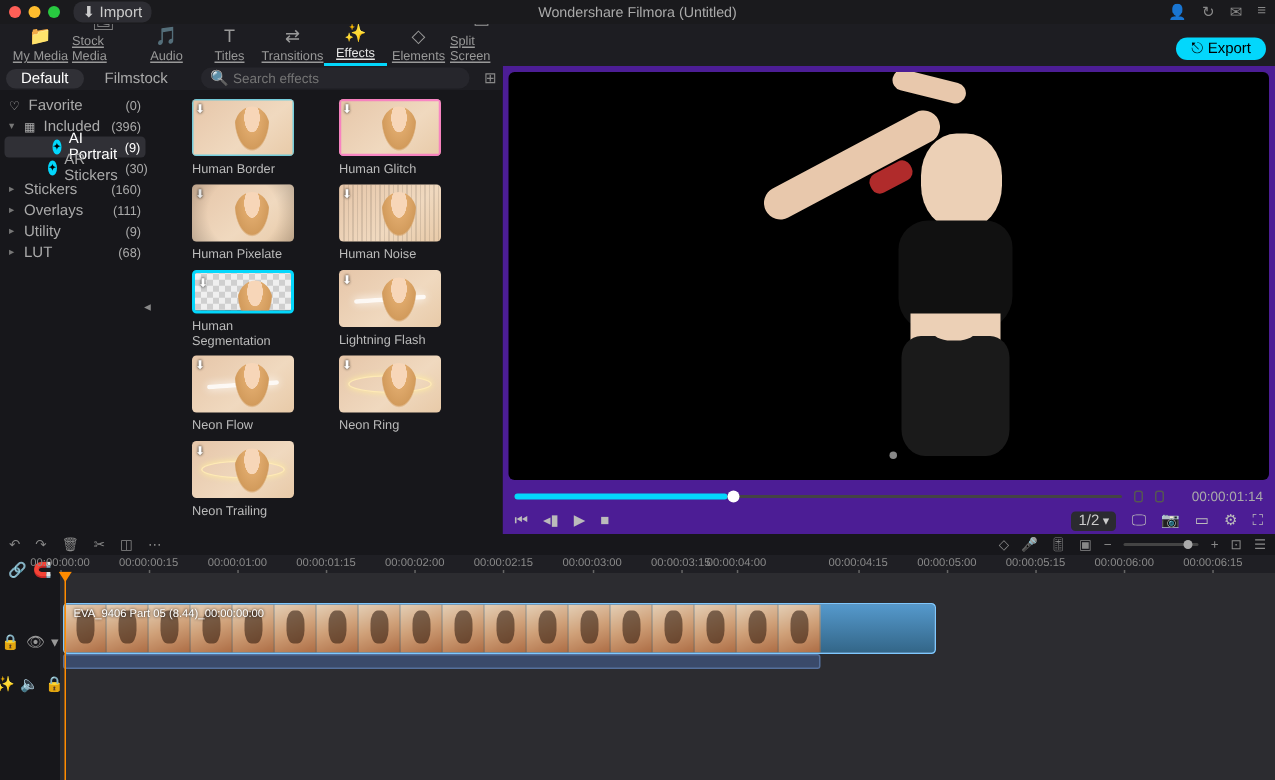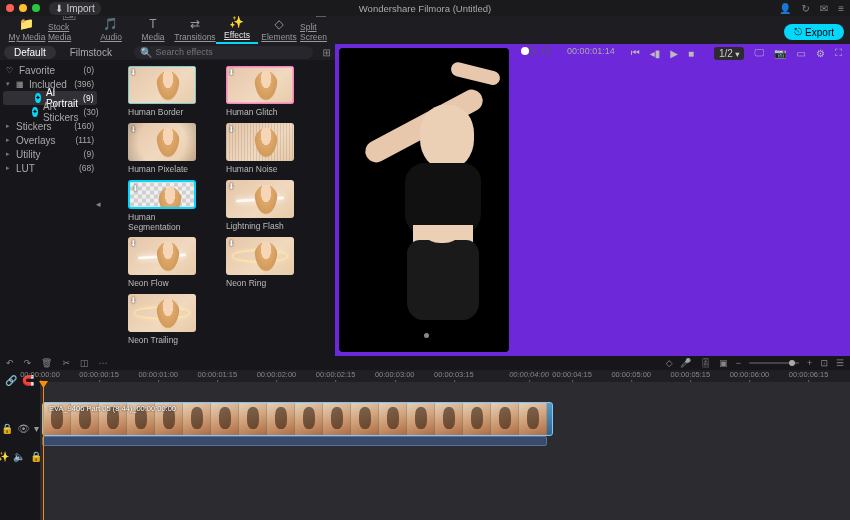--- a/index.html
+++ b/index.html
@@ -48,21 +48,21 @@
     .thumb.seg { background: repeating-conic-gradient(#cfcfcf 0% 25%, #efefef 0% 50%) 0/8px 8px; border:2px solid #03d7fc; }
     .thumb .dl { position:absolute; top:2px; left:2px; color:#fff; font-size:8px; text-shadow:0 0 2px #000; }
     .thumb .fx1 { position:absolute; inset:0; border:1px solid rgba(0,200,255,.5); }
     .thumb .fx2 { position:absolute; inset:0; box-shadow:inset 0 0 0 1.5px rgba(255,80,200,.6); }
     .thumb .fx3 { position:absolute; inset:0; background:repeating-linear-gradient(90deg,rgba(0,0,0,.1) 0 1px,transparent 1px 3px); }
     .thumb .fx4 { position:absolute; inset:0; background:radial-gradient(circle,transparent 60%,rgba(0,0,0,.2) 100%); }
     .thumb .flash { position:absolute; left:10px; top:18px; width:48px; height:3px; background:rgba(255,255,255,.85); box-shadow:0 0 6px #fff; transform:rotate(-4deg); border-radius:2px; }
     .thumb .ring { position:absolute; left:6px; top:13px; width:56px; height:12px; border:1.5px solid rgba(255,235,180,.95); border-radius:50%; box-shadow:0 0 4px #ffeda0; }
     .card-label { color: #bbb; font-size: 8.5px; margin-top: 3px; }
 
-    .preview { flex: 1; background: #6d28d9; display: flex; flex-direction: row; }
+    .preview { flex: 1; background: #4c1d95; display: flex; flex-direction: column; }
     .preview-area { flex: 1; position: relative; background: #000; margin: 4px; border-radius: 4px; overflow: hidden; }
     .preview-content { position: absolute; inset: 0; display:flex; align-items:center; justify-content:center; }
     .dancer { width: 220px; height: 250px; position: relative; }
     .dancer .arm { position:absolute; left:20px; top:40px; width:130px; height:22px; background:#e8c8ac; border-radius:12px; transform:rotate(-28deg); }
     .dancer .arm::after { content:""; position:absolute; right:-30px; top:-18px; width:50px; height:14px; background:#e8c8ac; border-radius:8px; transform:rotate(42deg); }
     .dancer .head { position:absolute; right:35px; top:30px; width:54px; height:64px; background:#ecd0b6; border-radius:44% 44% 46% 46%; }
     .dancer .hair { position:absolute; right:20px; top:18px; width:76px; height:70px; background:linear-gradient(180deg,#5a3a22,#3a2414); border-radius:50% 48% 60% 55%; z-index:-1; }
     .dancer .hair2 { position:absolute; right:16px; top:70px; width:26px; height:70px; background:#3a2414; border-radius:40%; z-index:-1; }
     .dancer .torso { position:absolute; right:28px; top:88px; width:76px; height:74px; background:#111; border-radius:26% 24% 32% 30%; }
     .dancer .sleeve { position:absolute; left:96px; top:52px; width:30px; height:14px; background:#b02b2b; border-radius:6px; transform:rotate(-28deg); }
@@ -92,21 +92,21 @@
     .timeline { flex: 1; background: #2c2c30; display: flex; }
     .tl-left { width: 40px; background: #17171b; display:flex; flex-direction:column; }
     .tl-left-row { height: 20px; display:flex; align-items:center; justify-content:center; gap:4px; color:#999; font-size:8px; }
     .tl-left-row.track { height: 36px; }
     .tl-body { flex:1; display:flex; flex-direction:column; position:relative; }
     .ruler { height: 12px; background: #1f1f24; position: relative; color:#777; font-size:8px; }
     .ruler .tick { position:absolute; top:0; font-size:7.5px; color:#888; transform:translateX(-50%); white-space:nowrap; }
     .ruler .tick::before { content:""; position:absolute; left:50%; top:10px; width:1px; height:2px; background:#666; }
     .track-area { flex:1; position:relative; background:#2c2c30; }
     .gap-row { height: 20px; background:#2c2c30; }
-    .clip { position:absolute; left:2px; top:20px; height:34px; width:511px; background:linear-gradient(180deg,#5599cc,#336688); border-radius:3px; border:1px solid #7ec8ff; overflow:hidden; display:flex; }
+    .clip { position:absolute; left:2px; top:20px; height:34px; width:582px; background:linear-gradient(180deg,#5599cc,#336688); border-radius:3px; border:1px solid #7ec8ff; overflow:hidden; display:flex; }
     .clip .frame { flex:0 0 28px; height:100%; background:linear-gradient(160deg,#e4cfb6,#cfa078,#ad6d45); border-right:1px solid rgba(0,0,0,.2); position:relative; }
     .clip .frame::after { content:""; position:absolute; left:8px; top:4px; width:12px; height:22px; background:rgba(40,20,10,.55); border-radius:40%; }
     .clip-label { position:absolute; left:6px; top:1px; color:#fff; font-size:7.5px; text-shadow:0 0 2px #000; z-index:2; }
     .clip-audio { position:absolute; left:2px; top:54px; height:10px; width:505px; background:#3a4a6a; border-radius:2px; border:1px solid #55709c; }
     .playhead { position:absolute; left:3px; top:0; bottom:0; width:1px; background:#ff8c00; }
     .playhead::before { content:""; position:absolute; top:-1px; left:-4px; width:9px; height:7px; background:#ff8c00; clip-path:polygon(0 0,100% 0,50% 100%); }
     .eff-row { position:absolute; top:70px; left:0; right:0; height:14px; display:flex; align-items:center; gap:4px; color:#888; font-size:8px; padding-left:2px; }
   </style>
 </head>
 <body>
@@ -136,21 +136,21 @@
     <div class="tool">
       <span class="tool-icon">🖼</span>
       <span class="tool-label">Stock Media</span>
     </div>
     <div class="tool">
       <span class="tool-icon">🎵</span>
       <span class="tool-label">Audio</span>
     </div>
     <div class="tool">
       <span class="tool-icon">T</span>
-      <span class="tool-label">Media</span>
+      <span class="tool-label">Titles</span>
     </div>
     <div class="tool">
       <span class="tool-icon">⇄</span>
       <span class="tool-label">Transitions</span>
     </div>
     <div class="tool active">
       <span class="tool-icon">✨</span>
       <span class="tool-label">Effects</span>
     </div>
     <div class="tool">
@@ -377,21 +377,21 @@
   <div class="tl-body">
     <div class="ruler" id="ruler">
         <div class="tick" style="left: 0px;">00:00:00:00</div>
         <div class="tick" style="left: 59.1241px;">00:00:00:15</div>
         <div class="tick" style="left: 118.248px;">00:00:01:00</div>
         <div class="tick" style="left: 177.372px;">00:00:01:15</div>
         <div class="tick" style="left: 236.496px;">00:00:02:00</div>
         <div class="tick" style="left: 295.62px;">00:00:02:15</div>
         <div class="tick" style="left: 354.745px;">00:00:03:00</div>
         <div class="tick" style="left: 413.869px;">00:00:03:15</div>
-        <div class="tick" style="left: 489px; font-style: italic;">00:00:04:00</div>
+        <div class="tick" style="left: 451px;">00:00:04:00</div>
         <div class="tick" style="left: 532.117px;">00:00:04:15</div>
         <div class="tick" style="left: 591.241px;">00:00:05:00</div>
         <div class="tick" style="left: 650.365px;">00:00:05:15</div>
         <div class="tick" style="left: 709.489px;">00:00:06:00</div>
         <div class="tick" style="left: 768.613px;">00:00:06:15</div>
       </div>
     <div class="track-area">
       <div class="gap-row"></div>
       <div class="clip" id="clip">
         <span class="clip-label">EVA_9406 Part 05 (8.44)_00:00:00:00</span>

